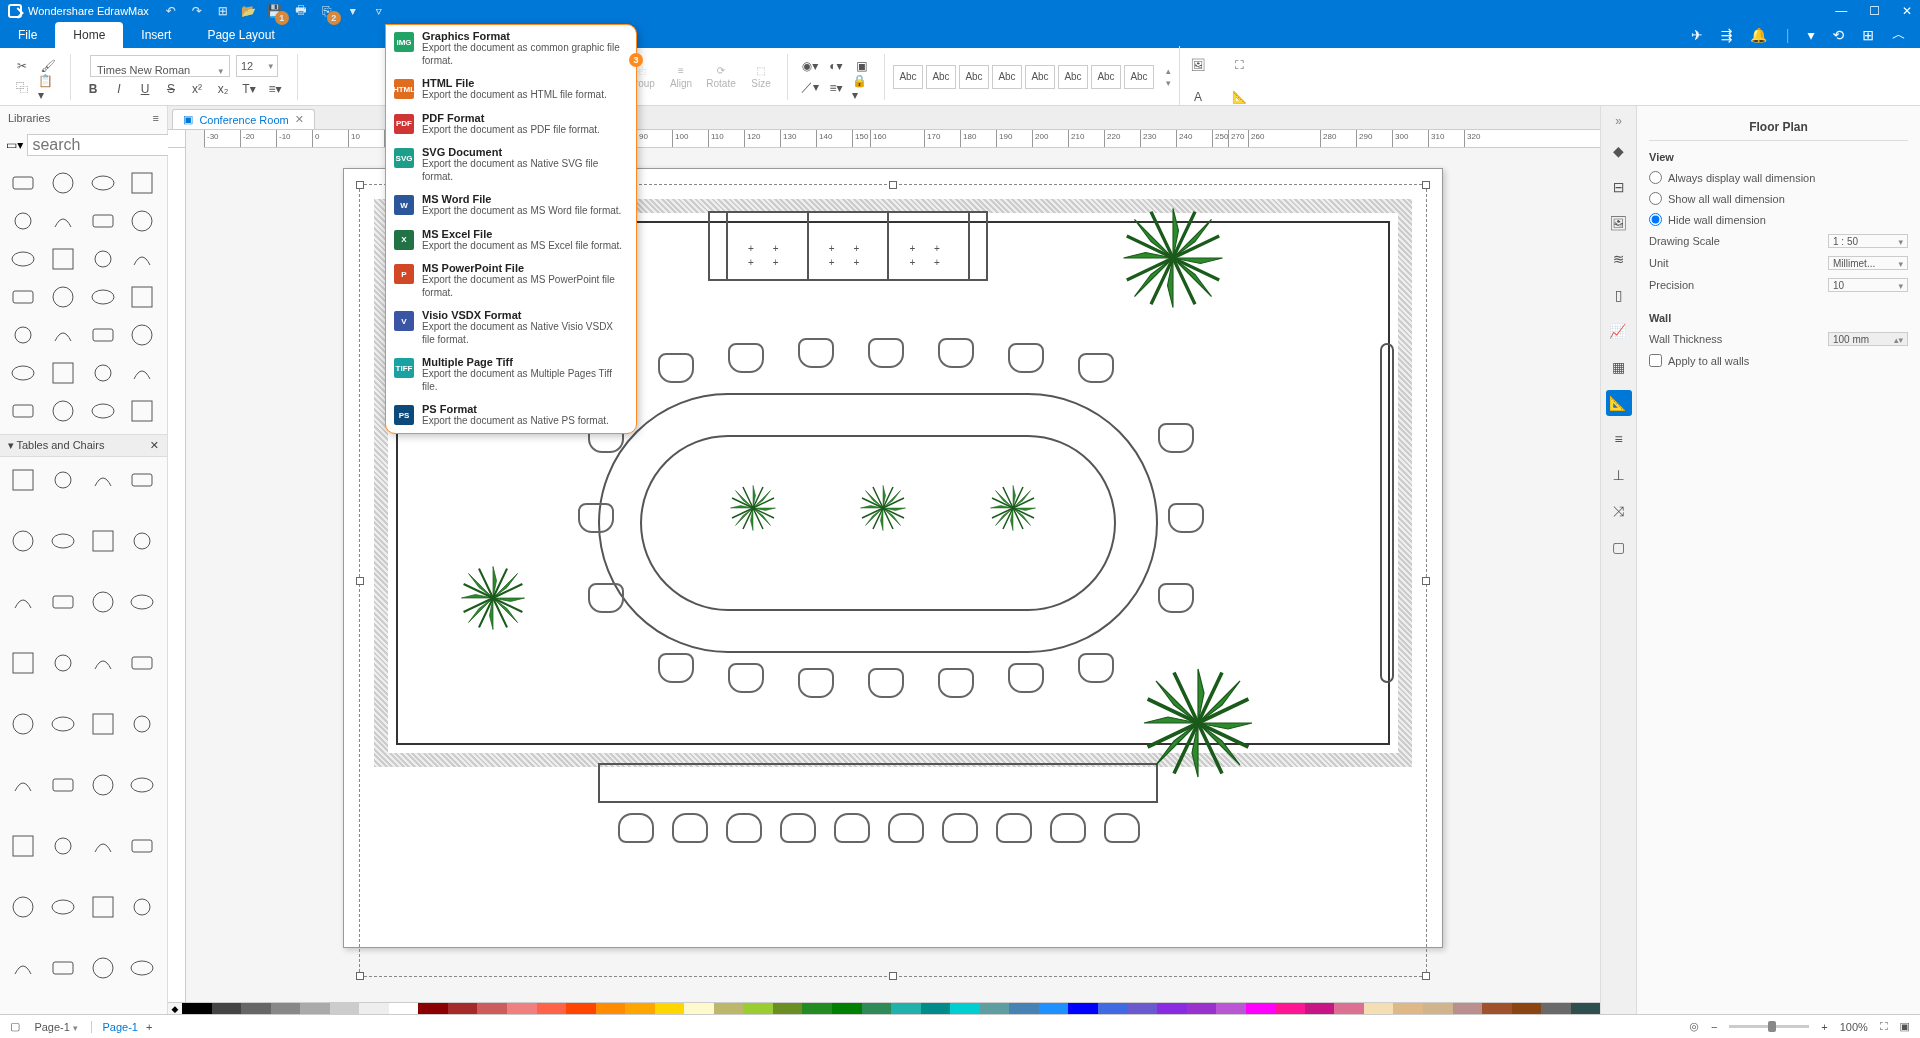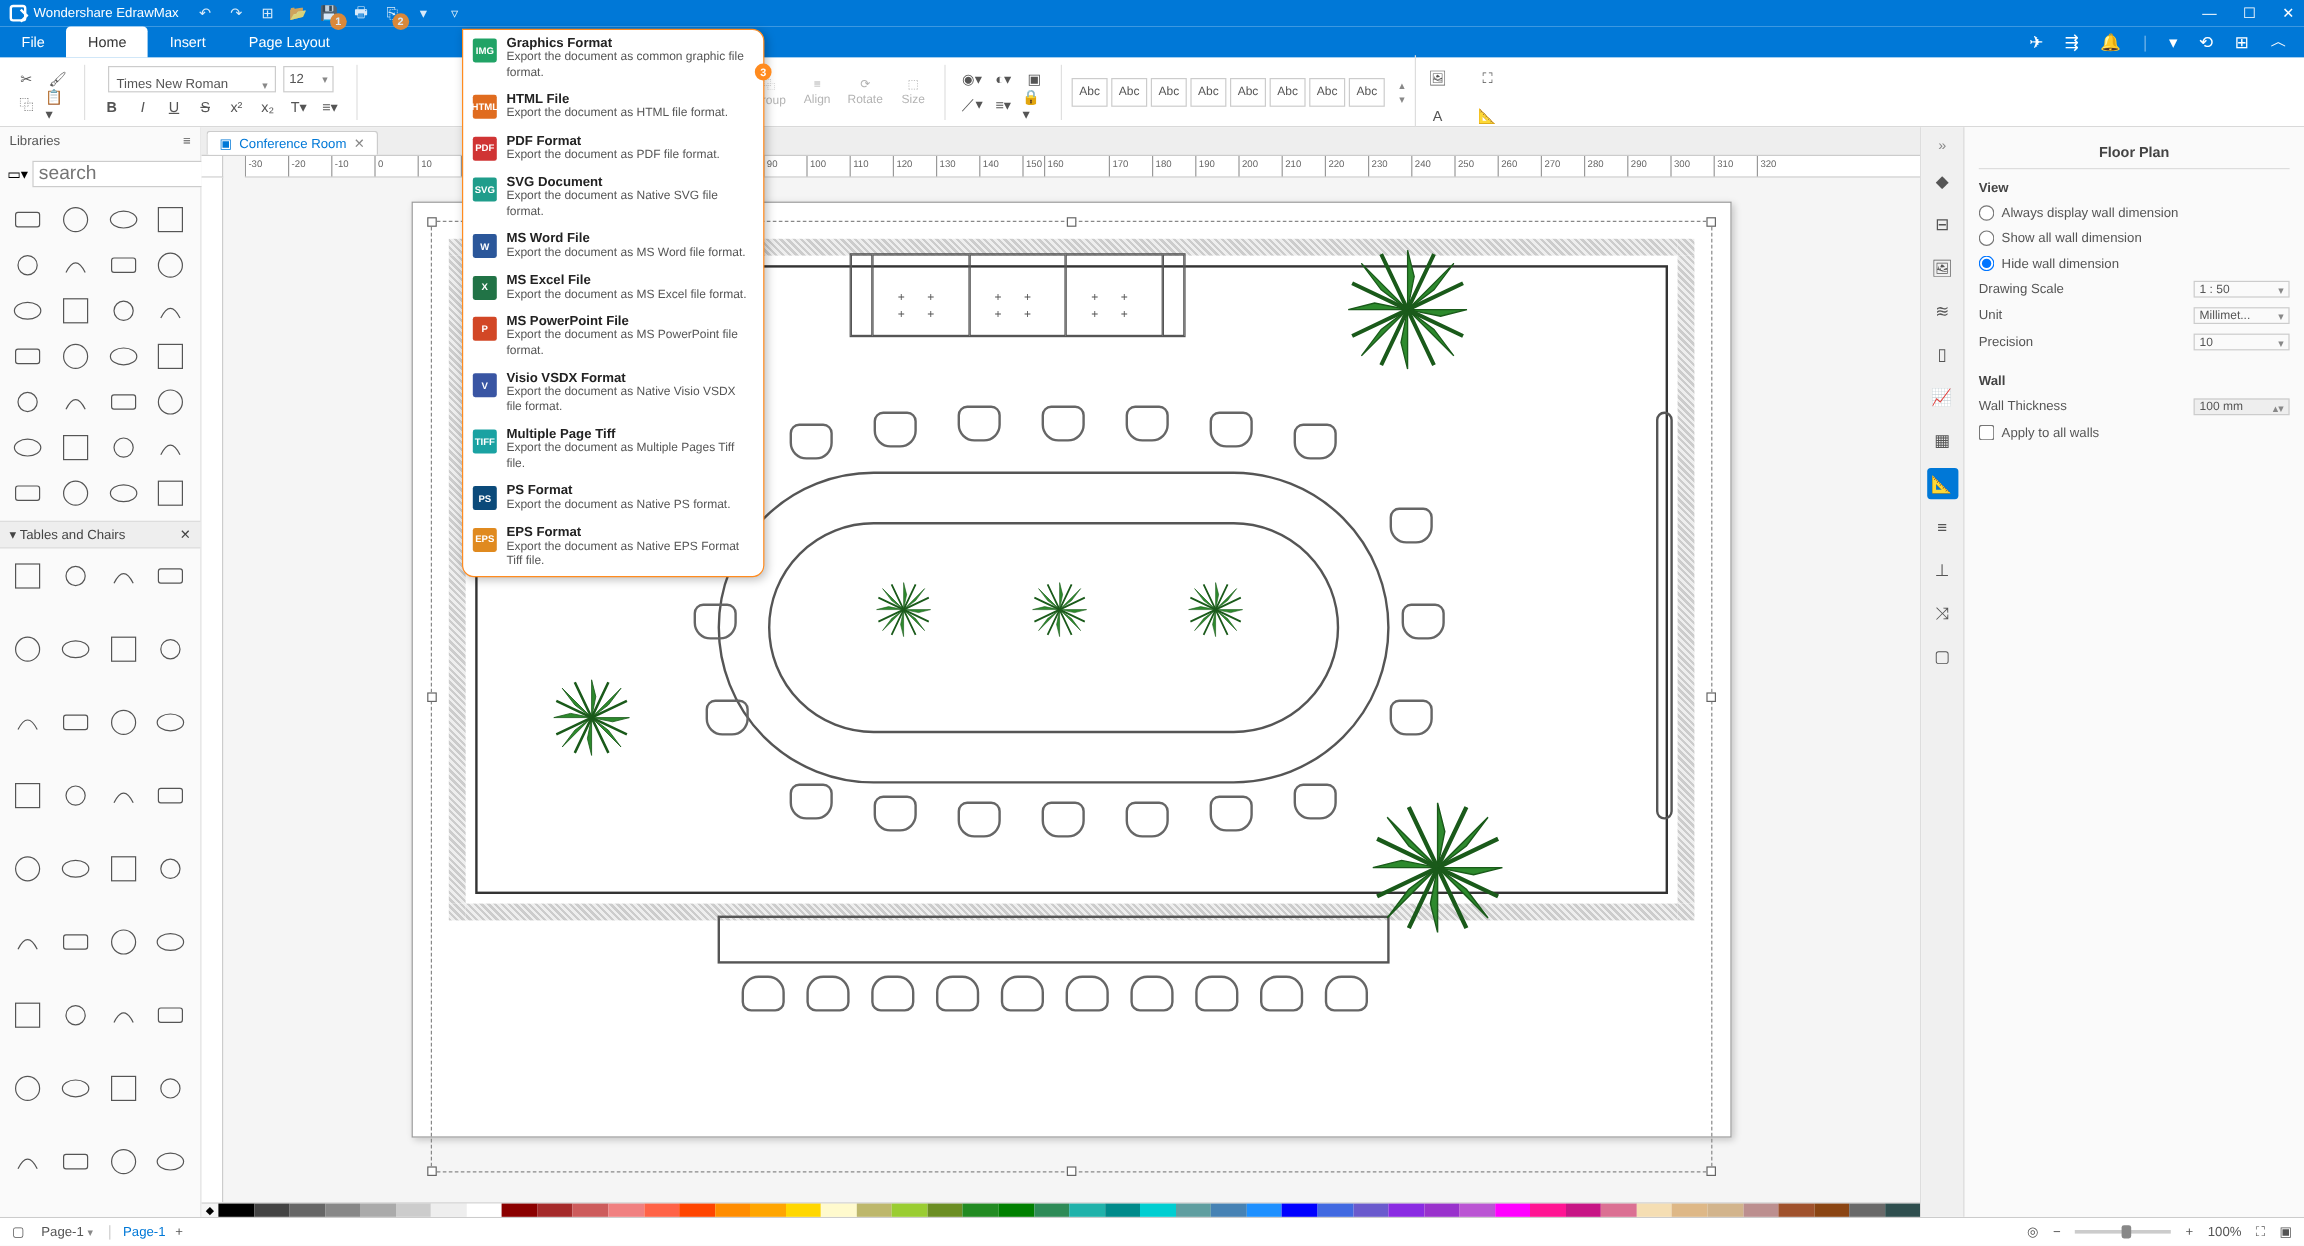--- a/index.html
+++ b/index.html
@@ -309,27 +309,20 @@
           <div class="export-desc">Export the document as Multiple Pages Tiff file.</div>
         </div>
       </div>
       <div class="export-item">
         <div class="export-icon" style="background:#0b4a7a">PS</div>
         <div class="export-txt">
           <div class="export-title">PS Format</div>
           <div class="export-desc">Export the document as Native PS format.</div>
         </div>
       </div>
-      <div class="export-item">
-        <div class="export-icon" style="background:#e08a1f">EPS</div>
-        <div class="export-txt">
-          <div class="export-title">EPS Format</div>
-          <div class="export-desc">Export the document as Native EPS Format Tiff file.</div>
-        </div>
-      </div>
     </div>
 </div>
 
 <div class="main">
 
   <div class="left-col">
     <div class="lib-hdr">
         <span>Libraries</span>
         <span>≡</span>
       </div>
@@ -702,21 +695,21 @@
           <div class="tick" style="left: 720px;">170</div>
           <div class="tick" style="left: 756px;">180</div>
           <div class="tick" style="left: 792px;">190</div>
           <div class="tick" style="left: 828px;">200</div>
           <div class="tick" style="left: 864px;">210</div>
           <div class="tick" style="left: 900px;">220</div>
           <div class="tick" style="left: 936px; text-align: center;">230</div>
           <div class="tick" style="left: 972px;">240</div>
           <div class="tick" style="left: 1008px;">250</div>
           <div class="tick" style="left: 1044px;">260</div>
-          <div class="tick" style="left: 1080px;">270</div>
+          <div class="tick" style="left: 1024px;">270</div>
           <div class="tick" style="left: 1116px;">280</div>
           <div class="tick" style="left: 1152px;">290</div>
           <div class="tick" style="left: 1188px;">300</div>
           <div class="tick" style="left: 1224px;">310</div>
           <div class="tick" style="left: 1260px;">320</div>
         </div>
     </div>
     <div class="canvas-scroll">
       <div class="ruler-v"></div>
       <div class="canvas-inner">

